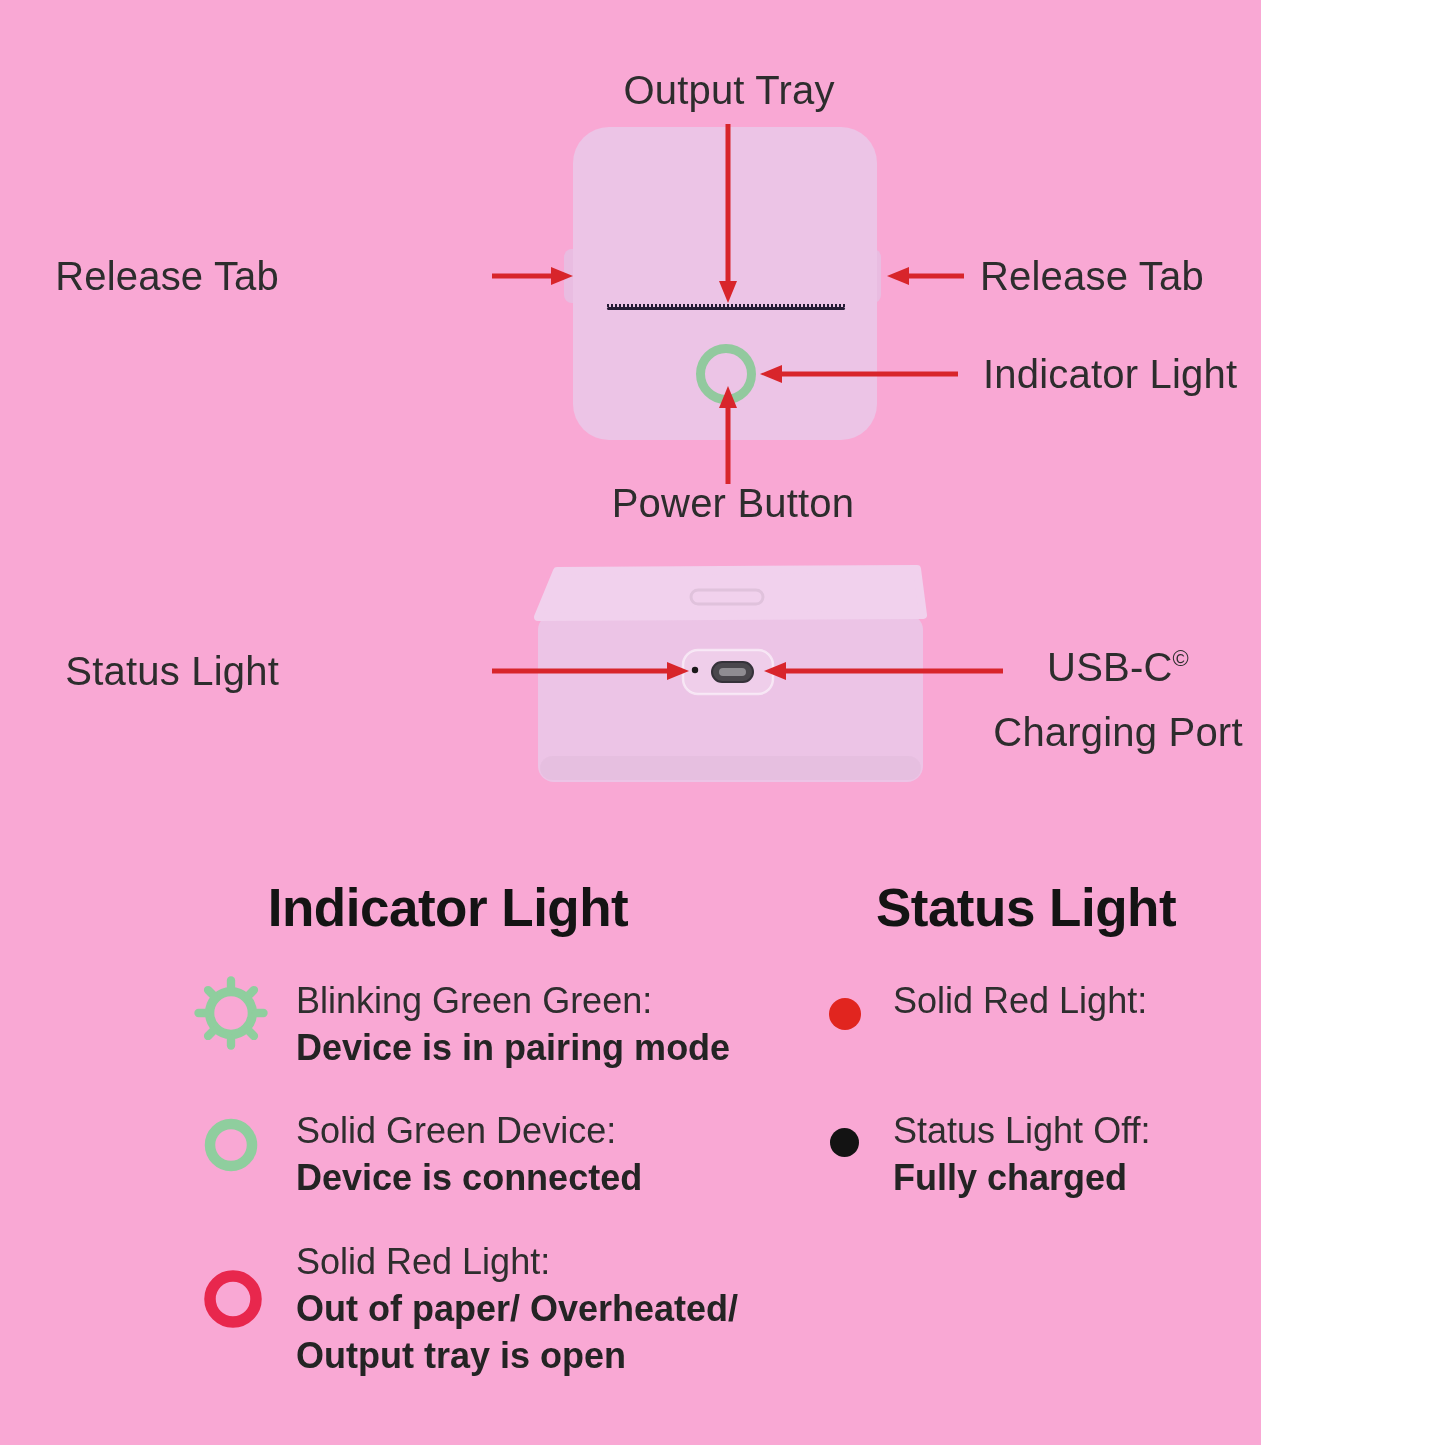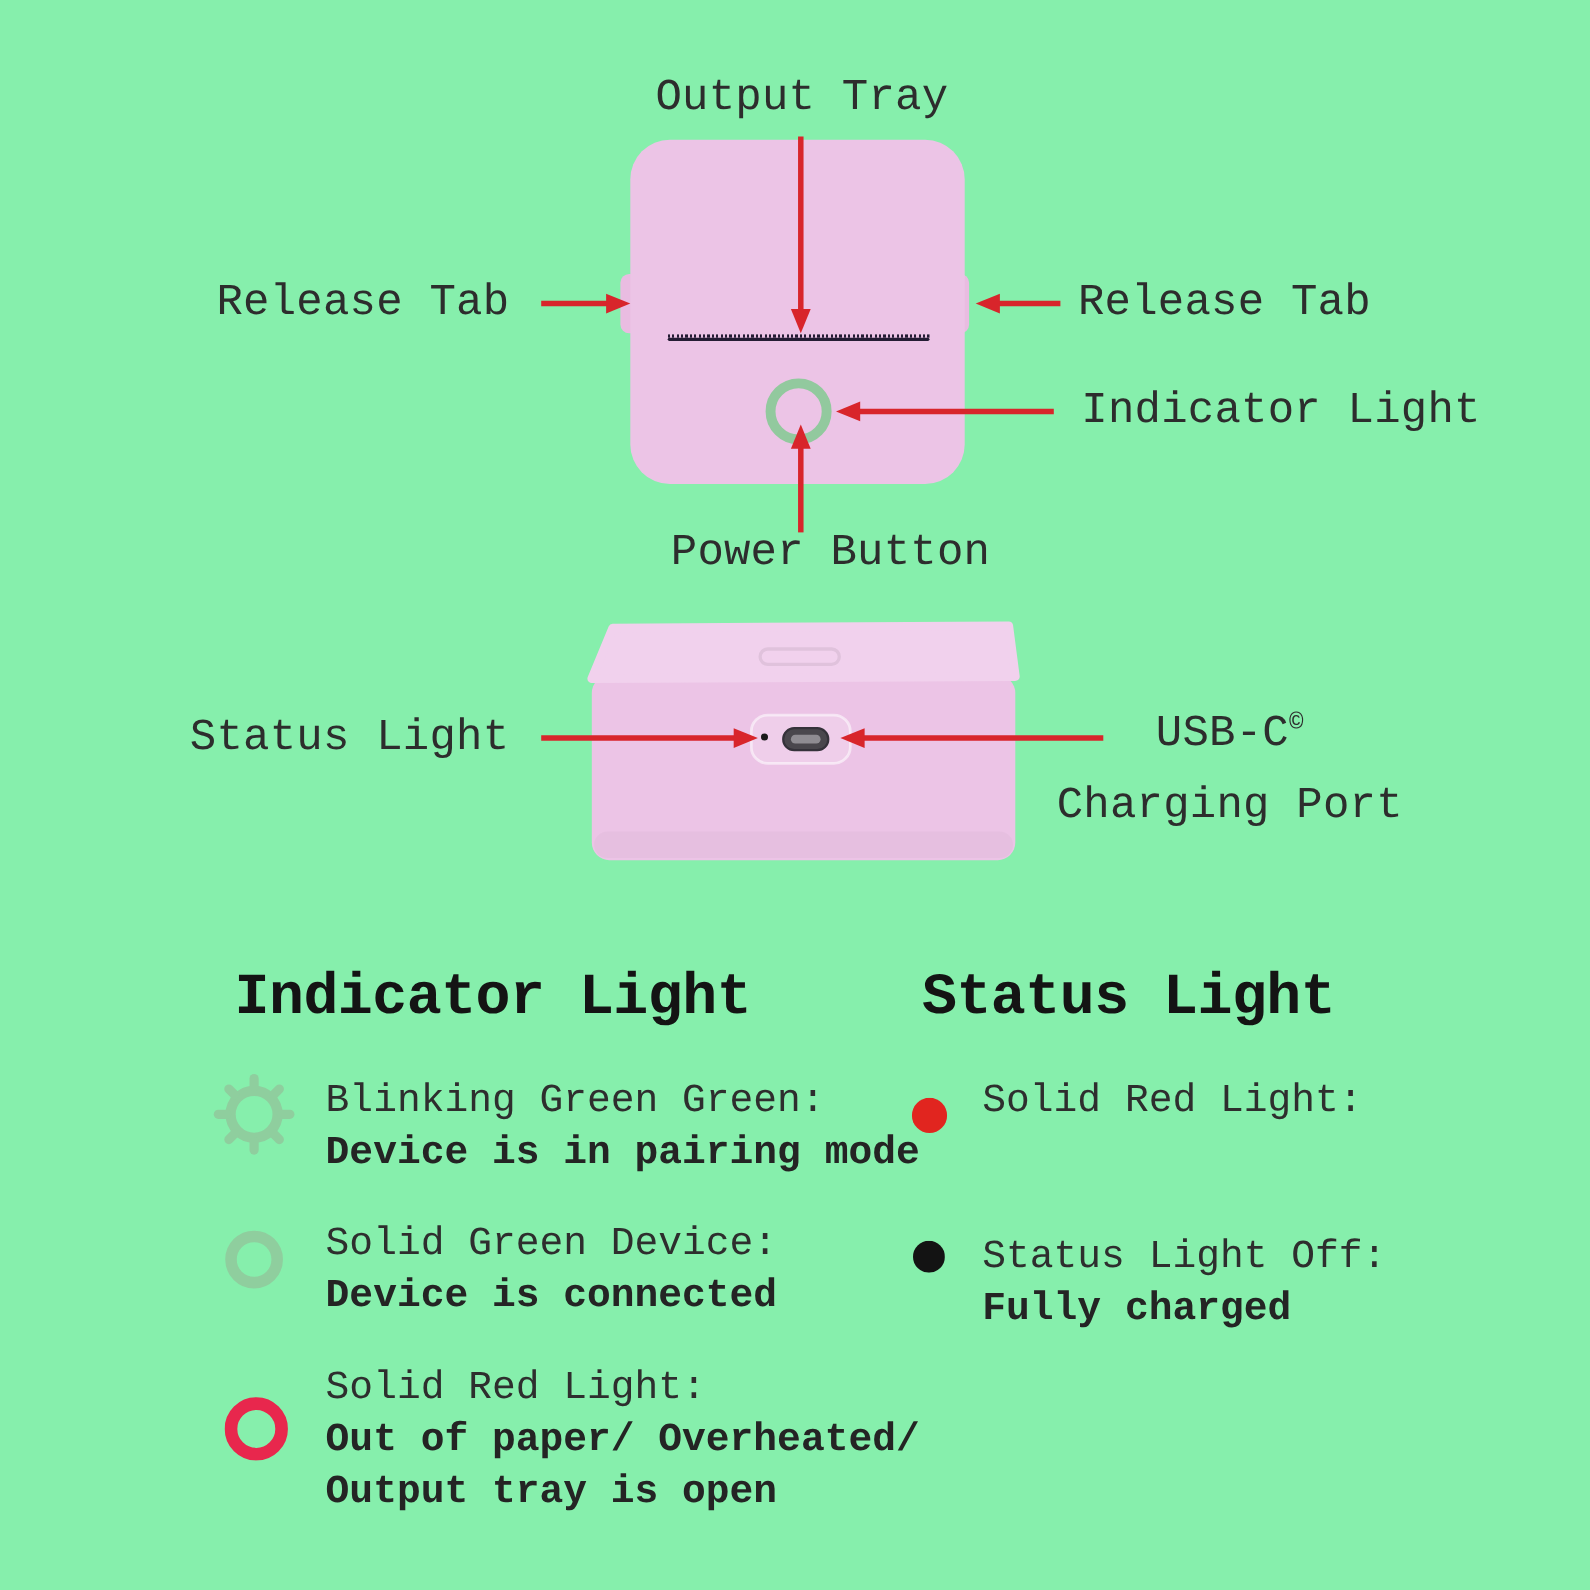--- a/index.html
+++ b/index.html
@@ -1,18 +1,18 @@
 <!DOCTYPE html>
 <html><head>
 <meta charset="utf-8">
 <style>
   html,body{margin:0;padding:0;background:#ffffff;}
   #canvas{
-    position:relative;width:1445px;height:1445px;background:#86efac;overflow:hidden;
-    font-family:Liberation Mono, monospace;color:#2b2b2b;
+    position:relative;width:1261px;height:1445px;background:#f9a8d4;overflow:hidden;
+    font-family:Liberation Sans, sans-serif;color:#2b2b2b;
   }
   .abs{position:absolute;}
   .center{transform:translate(-50%,-50%);}
   .vcenter{transform:translateY(-50%);}
   .callout{font-size:40px;color:#2d2d2d;white-space:nowrap;letter-spacing:.2px;}
   .callout sup{font-size:55%;vertical-align:super;}
   .legend-title{font-size:53px;font-weight:700;color:#141414;white-space:nowrap;letter-spacing:-0.5px;}
   .leg-text{font-size:36px;line-height:47px;color:#2e2e2e;white-space:nowrap;}
   .leg-text .bold{font-weight:700;color:#242424;}
   
@@ -77,21 +77,21 @@
     <g>
       <line x1="1003" y1="671" x2="783" y2="671" stroke-width="5" stroke="#d8252b"></line>
       <polygon points="764,671 786,662 786,680" fill="#d8252b"></polygon>
     </g>
   </svg>
 
   <div class="abs callout center" style="left:729px;top:90px;">Output Tray</div>
   <div class="abs callout vcenter" style="right:982px;top:276px;">Release Tab</div>
   <div class="abs callout vcenter" style="left:980px;top:276px;">Release Tab</div>
   <div class="abs callout vcenter" style="left:983px;top:374px;">Indicator Light</div>
-  <div class="abs callout center" style="left:733px;top:503px;margin-left:22px;">Power Button</div>
+  <div class="abs callout center" style="left:733px;top:503px;">Power Button</div>
   <div class="abs callout vcenter" style="right:982px;top:671px;">Status Light</div>
   <div class="abs callout center" style="left:1118px;top:696px;text-align:center;line-height:66px;">
     <div><span>USB-C</span><sup>©</sup></div>
     <div>Charging Port</div>
   </div>
 
   <div class="abs legend-title center" style="left:448px;top:907px;">Indicator Light</div>
 
   <svg class="abs" style="left:192px;top:974px;" width="78" height="78" viewBox="0 0 84 84">
     <circle cx="42" cy="42" r="23" fill="none" stroke-width="10" stroke="#8fce9e"></circle>
@@ -133,18 +133,18 @@
   <svg class="abs" style="left:829px;top:998px;" width="32" height="32" viewBox="0 0 32 32">
     <circle cx="16" cy="16" r="16" fill="#e1251f"></circle>
   </svg>
   <div class="abs leg-text" style="left:893px;top:977px;">
     <div>Solid Red Light:</div>
   </div>
 
   <svg class="abs" style="left:830px;top:1128px;" width="29" height="29" viewBox="0 0 29 29">
     <circle cx="14.5" cy="14.5" r="14.5" fill="#131313"></circle>
   </svg>
-  <div class="abs leg-text" style="left:893px;top:1107px;margin-top:12px;">
+  <div class="abs leg-text" style="left:893px;top:1107px;">
     <div>Status Light Off:</div>
     <div class="bold">Fully charged</div>
   </div>
 
 </div>
 
 </body></html>

